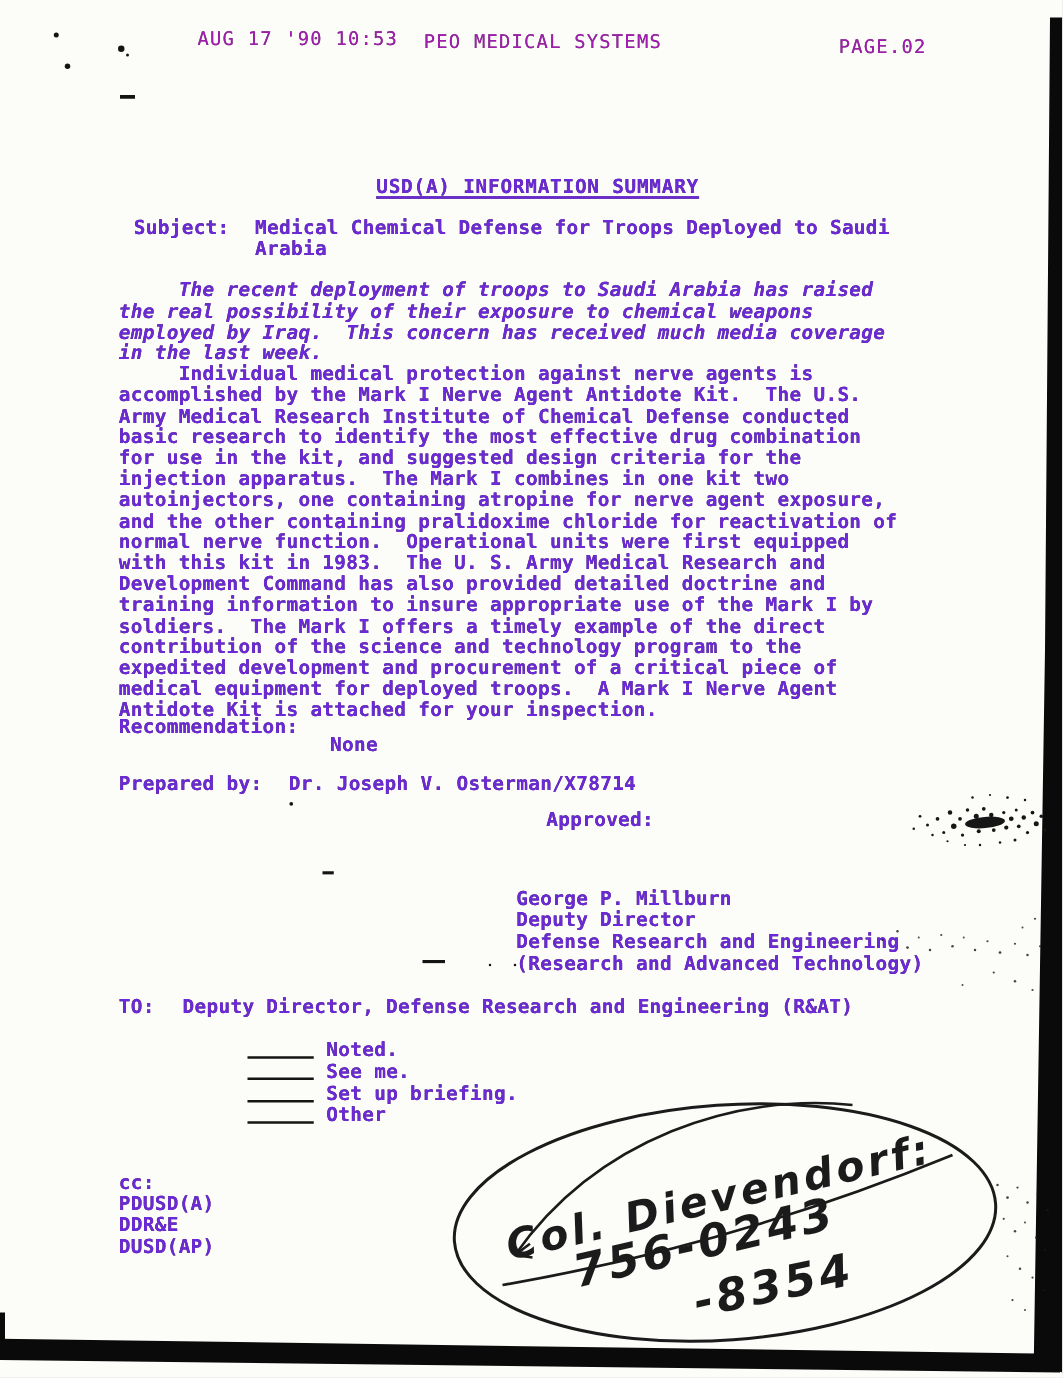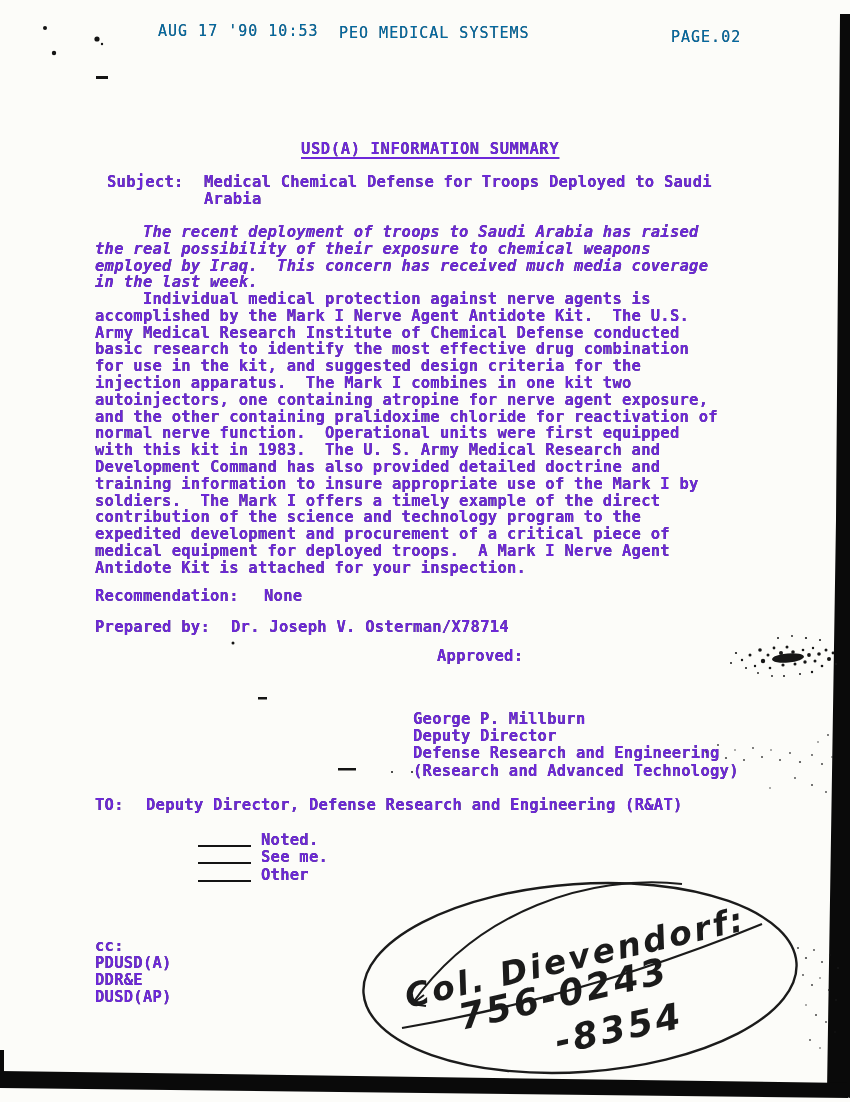--- a/index.html
+++ b/index.html
@@ -8,21 +8,21 @@
     background:#fcfcf9;overflow:hidden;
     font-family:"DejaVu Sans Mono",monospace;color:#151515;
   }
   .tw{
     font-family:"DejaVu Sans Mono",monospace;font-weight:bold;
     font-size:15.5px;line-height:16.8px;letter-spacing:.25px;color:#6d28d9;
     text-shadow:0 0 .5px rgba(10,10,10,.85);
   }
   .faxhdr{
     font-family:"DejaVu Sans Mono",monospace;font-weight:normal;
-    font-size:15px;letter-spacing:1px;color:#0369a1;
+    font-size:15px;letter-spacing:1px;color:#a21caf;
     text-shadow:0 0 .4px rgba(20,20,20,.7);
   }
   .abs{position:absolute;}
   .pre{white-space:pre;}
   .title{text-decoration:underline;text-underline-offset:3px;text-decoration-thickness:1.6px;letter-spacing:.6px;}
   .chkrow{display:flex;align-items:baseline;height:17.4px;}
   .blank{
     display:inline-block;width:53px;height:11px;
     border-bottom:2.2px solid #141414;margin-right:10px;transform:translateY(2px);
   }
@@ -67,21 +67,21 @@
 with this kit in 1983.  The U. S. Army Medical Research and
 Development Command has also provided detailed doctrine and
 training information to insure appropriate use of the Mark I by
 soldiers.  The Mark I offers a timely example of the direct
 contribution of the science and technology program to the
 expedited development and procurement of a critical piece of
 medical equipment for deployed troops.  A Mark I Nerve Agent
 Antidote Kit is attached for your inspection.</div>
 
   <div>
-    <span class="abs tw" style="left:95px;top:588px;">Recommendation:</span>
+    <span class="abs tw" style="left:95px;top:573px;">Recommendation:</span>
     <span class="abs tw" style="left:264px;top:588px;">None</span>
   </div>
 
   <div>
     <span class="abs tw" style="left:95px;top:619px;">Prepared by:</span>
     <span class="abs tw" style="left:231px;top:619px;">Dr. Joseph V. Osterman/X78714</span>
   </div>
 
   <div class="abs tw" style="left:437px;top:648px;">Approved:</div>
 
@@ -96,20 +96,24 @@
   </div>
 
   <div class="abs" style="left:198px;top:832px;">
     <div class="chkrow">
       <span class="blank"></span>
       <span class="tw">Noted.</span>
     </div>
     <div class="chkrow">
       <span class="blank"></span>
       <span class="tw">See me.</span>
+    </div>
+    <div class="chkrow">
+      <span class="blank"></span>
+      <span class="tw">Set up briefing.</span>
     </div>
     <div class="chkrow">
       <span class="blank"></span>
       <span class="tw">Other</span>
     </div>
   </div>
 
   <div>
     <span class="abs tw" style="left:95px;top:938px;">cc:</span>
     <div class="abs tw pre" style="left:95px;top:955px;line-height:17.2px;">PDUSD(A)

